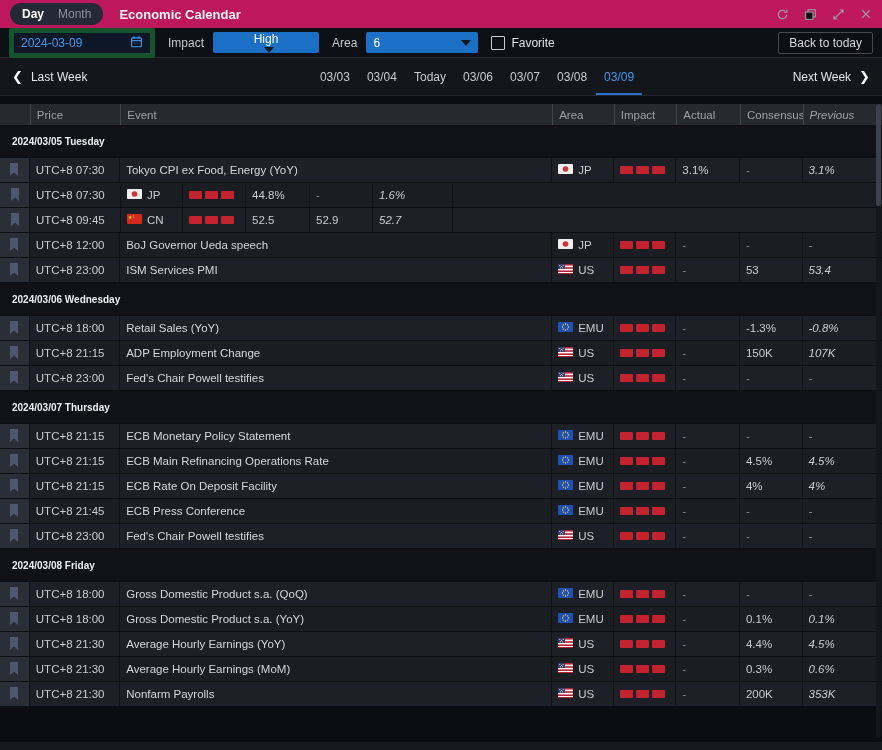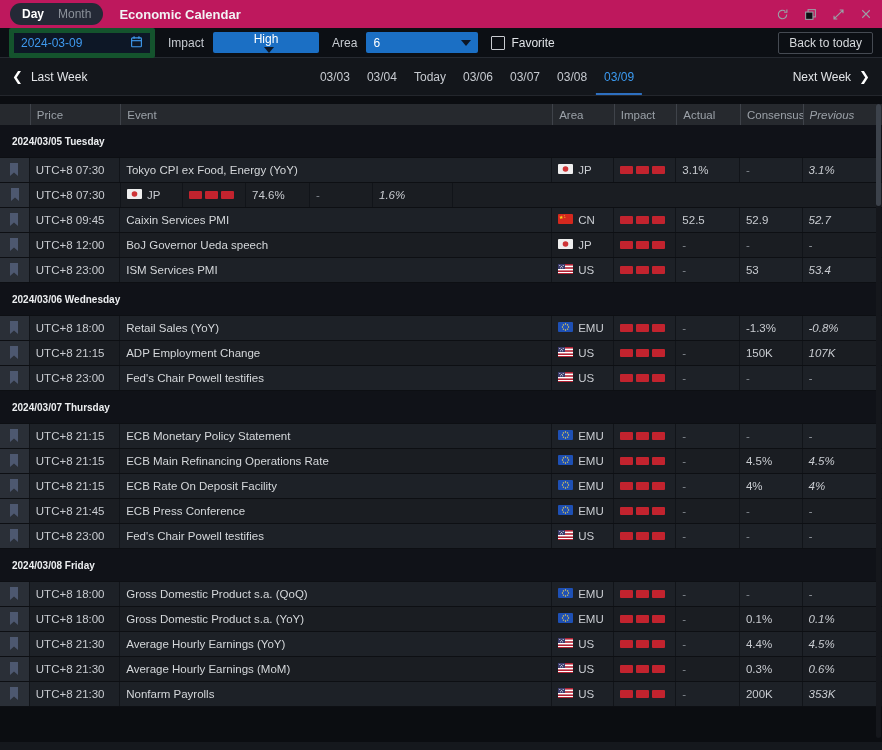--- a/index.html
+++ b/index.html
@@ -213,32 +213,31 @@
             </svg></span>
           <span class="area-code">JP</span>
         </div>
         <div class="cell c-impact">
           <span class="impact-bars">
             <span class="bar"></span>
             <span class="bar"></span>
             <span class="bar"></span>
           </span>
         </div>
-        <div class="cell c-actual">74.6%</div>
+        <div class="cell c-actual">44.8%</div>
         <div class="cell c-consensus dim">-</div>
         <div class="cell c-previous">1.6%</div>
       </div>
       <div class="row">
         <div class="cell c0">
           <span><svg width="10" height="13" viewBox="0 0 10 13">
               <path d="M1 0h8v13L5 9.6 1 13z" fill="#4d5870"></path>
             </svg></span>
         </div>
         <div class="cell c-time">UTC+8 09:45</div>
-        <div class="cell c-event">Caixin Services PMI</div>
         <div class="cell c-area">
           <span><svg width="15" height="10" viewBox="0 0 15 10">
               <rect width="15" height="10" rx="1" fill="#d5281e"></rect>
               <polygon points="3.2,1.4 3.8,2.7 5.2,2.8 4.1,3.7 4.5,5.1 3.2,4.3 1.9,5.1 2.3,3.7 1.2,2.8 2.6,2.7" fill="#f7d31b"></polygon>
               <circle cx="6.3" cy="1.8" r="0.5" fill="#f7d31b"></circle>
               <circle cx="6.9" cy="3.4" r="0.5" fill="#f7d31b"></circle>
             </svg></span>
           <span class="area-code">CN</span>
         </div>
         <div class="cell c-impact">

